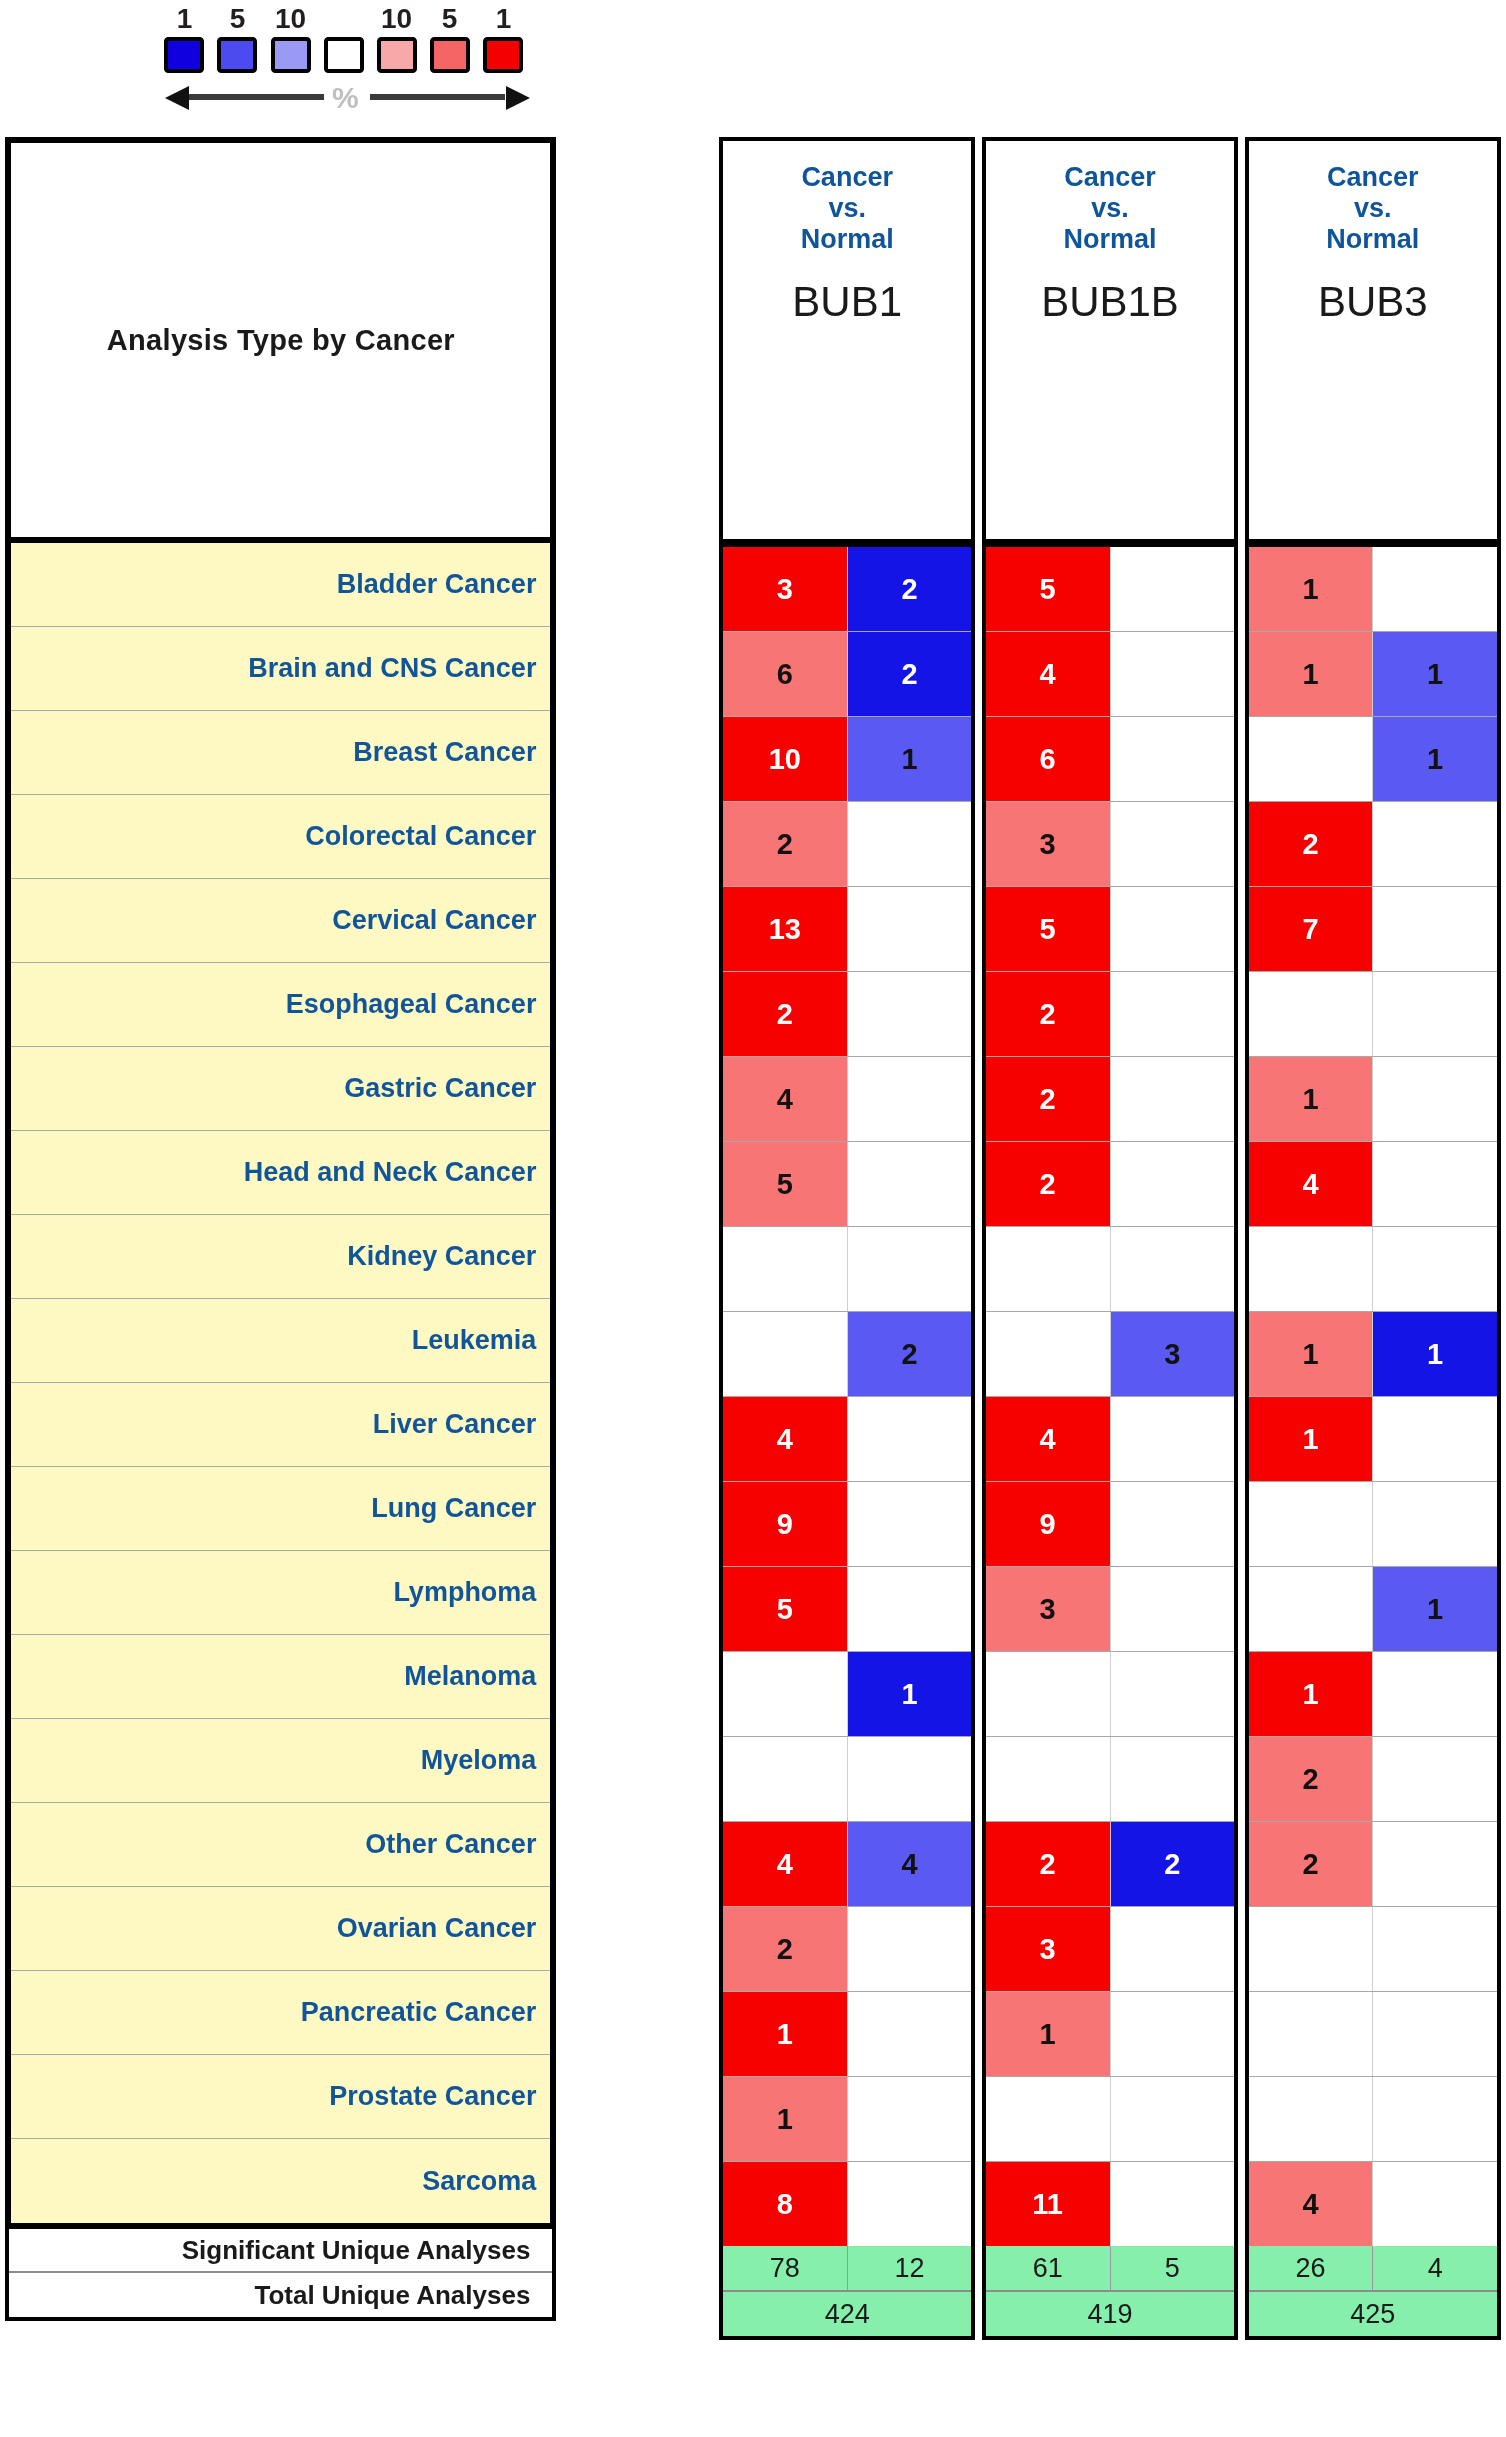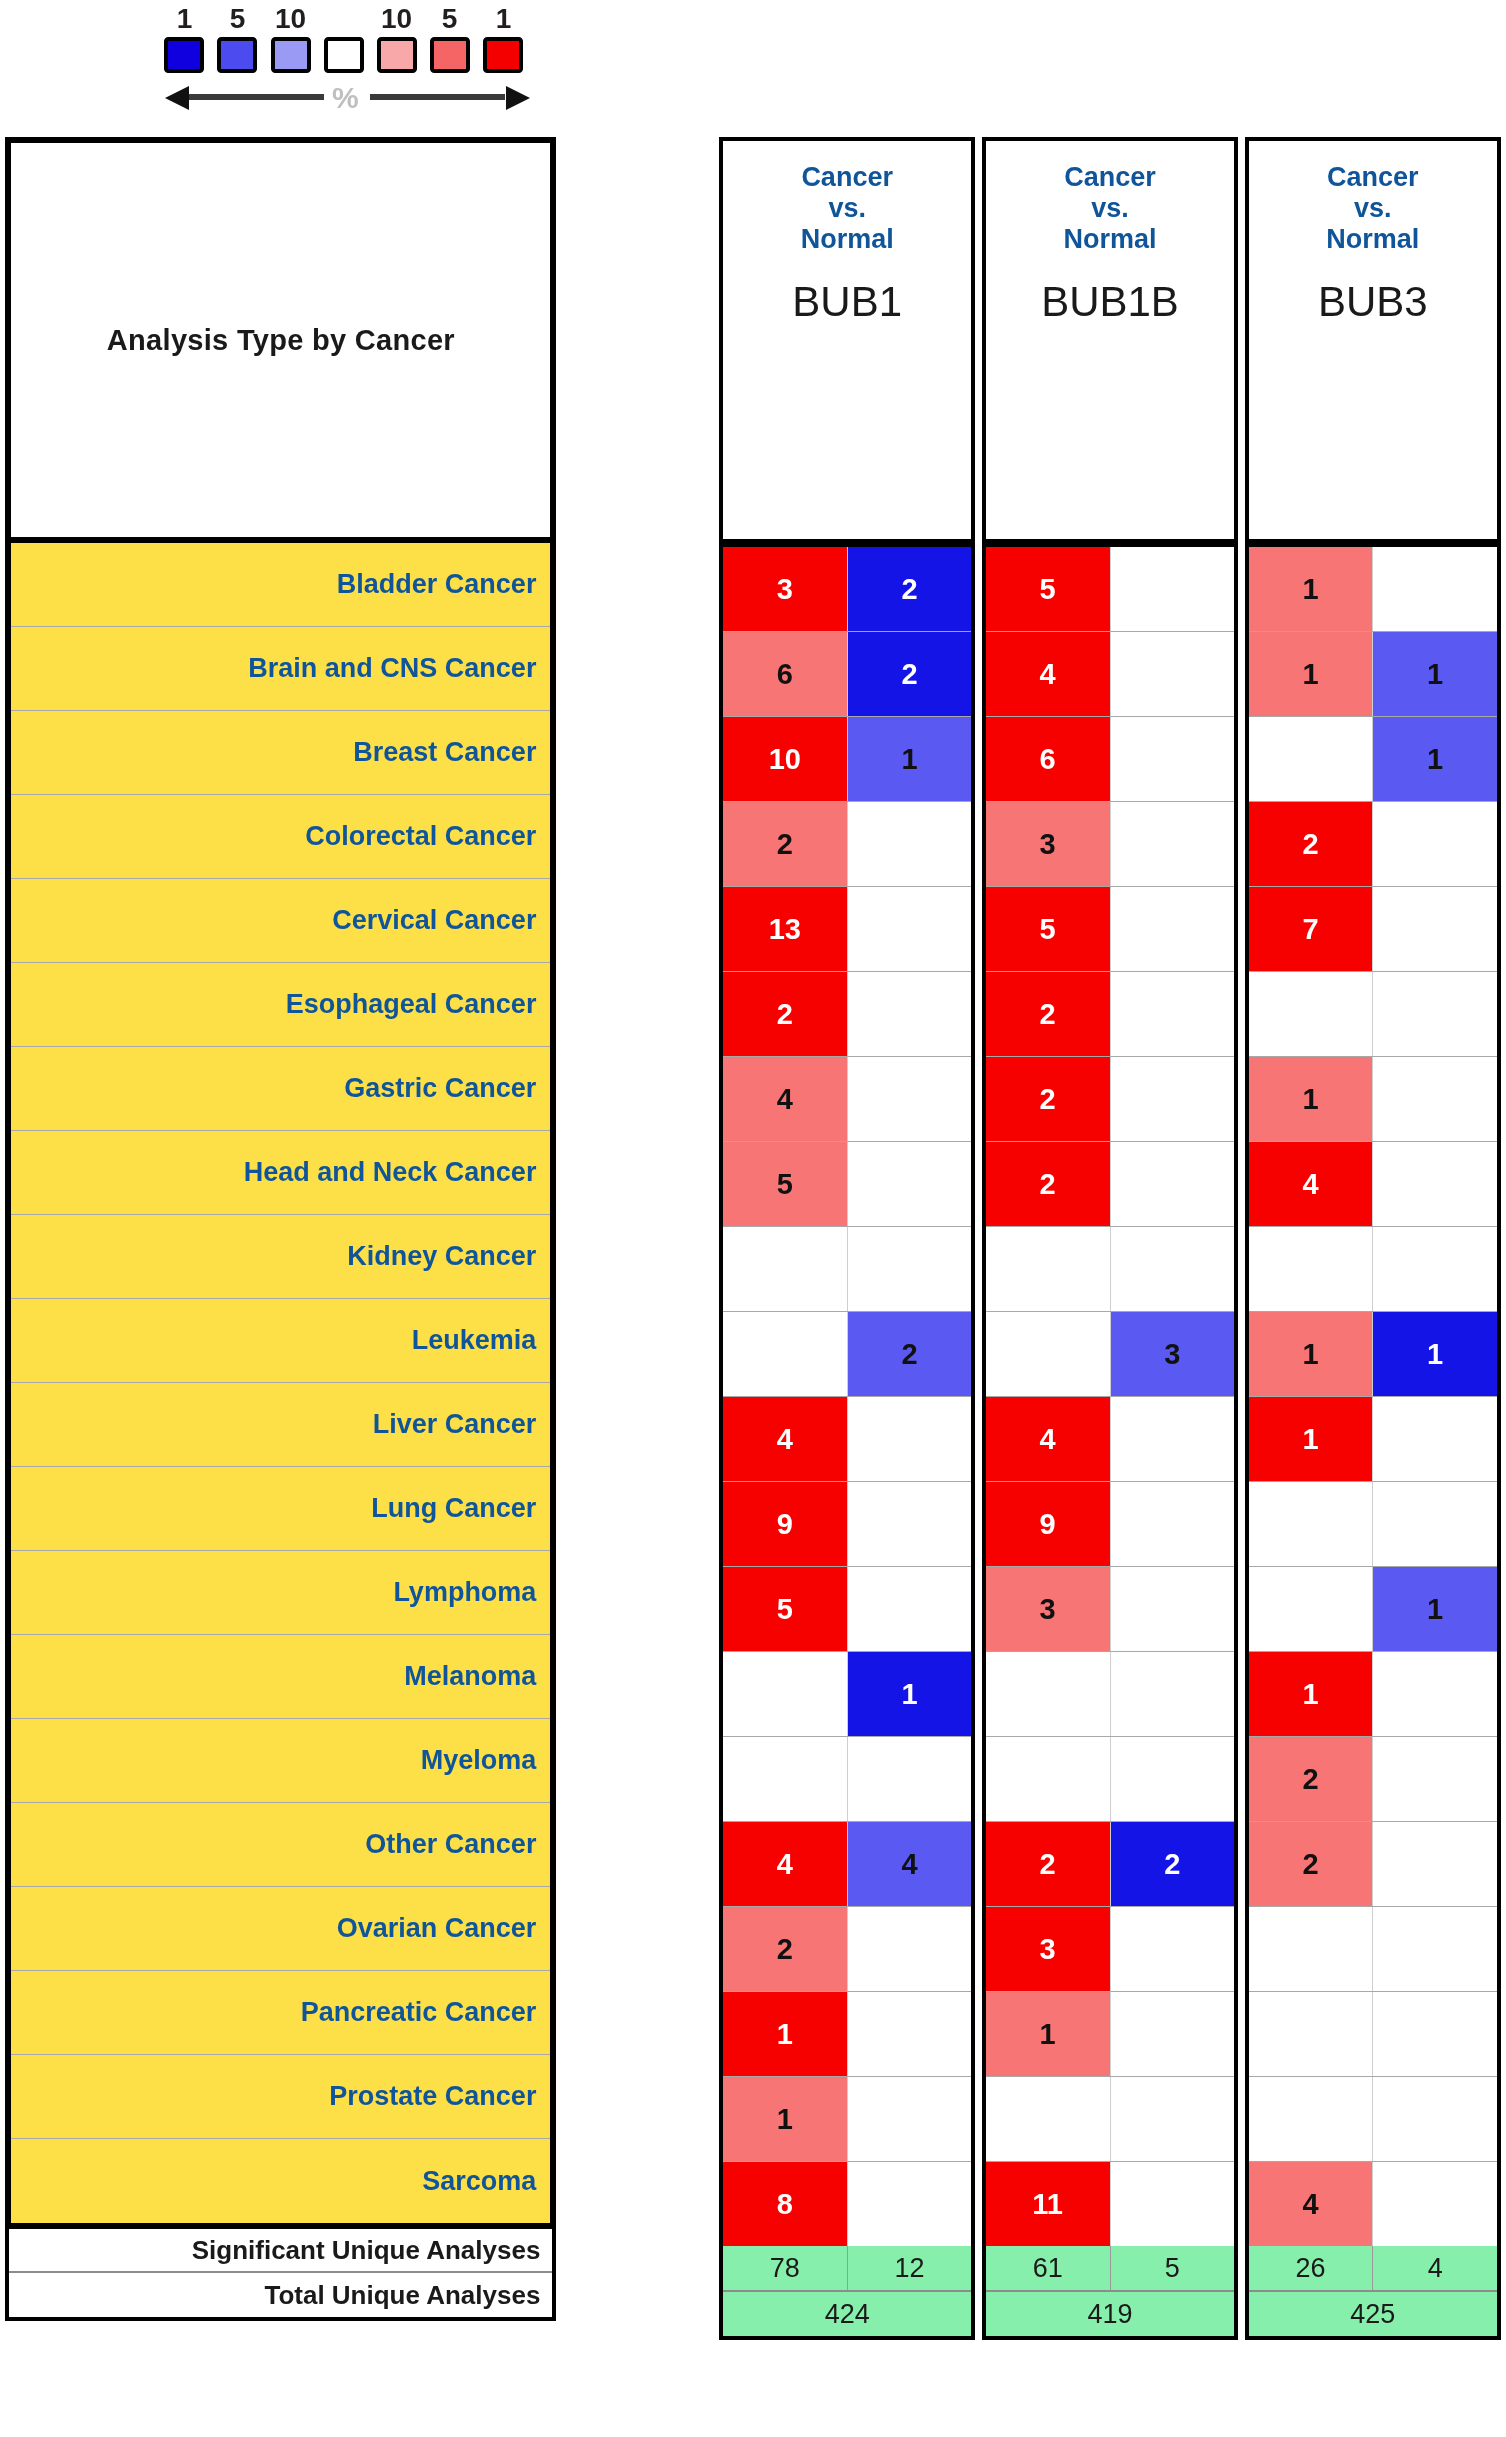--- a/index.html
+++ b/index.html
@@ -124,21 +124,21 @@
     font-family: "Liberation Sans", sans-serif;
   }
 
   
   .left-rows-box {
     border-left: 6px solid #000000;
     border-right: 6px solid #000000;
     border-bottom: 6px solid #000000;
     border-top: none;
     box-sizing: border-box;
-    background: #fde047;
+    background: #fef9c3;
   }
   .row-label {
     height: 84px;
     display: flex;
     align-items: center;
     justify-content: flex-end;
     padding-right: 14px;
     box-sizing: border-box;
     border-bottom: 1.6px solid #a8a8a8;
     font-size: 27px;
@@ -153,21 +153,21 @@
     border: 4.9px solid #000000;
     border-top: none;
     box-sizing: border-box;
     background: #ffffff;
   }
   .footer-label {
     height: 44px;
     display: flex;
     align-items: center;
     justify-content: flex-end;
-    padding-right: 12px;
+    padding-right: 22px;
     box-sizing: border-box;
     font-size: 26px;
     font-weight: 700;
     color: #1a1a1a;
     font-family: "Liberation Sans", sans-serif;
   }
   .footer-label.divided { border-bottom: 2.7px solid #8c8c8c; }
 
   
   .gene-header-row {

